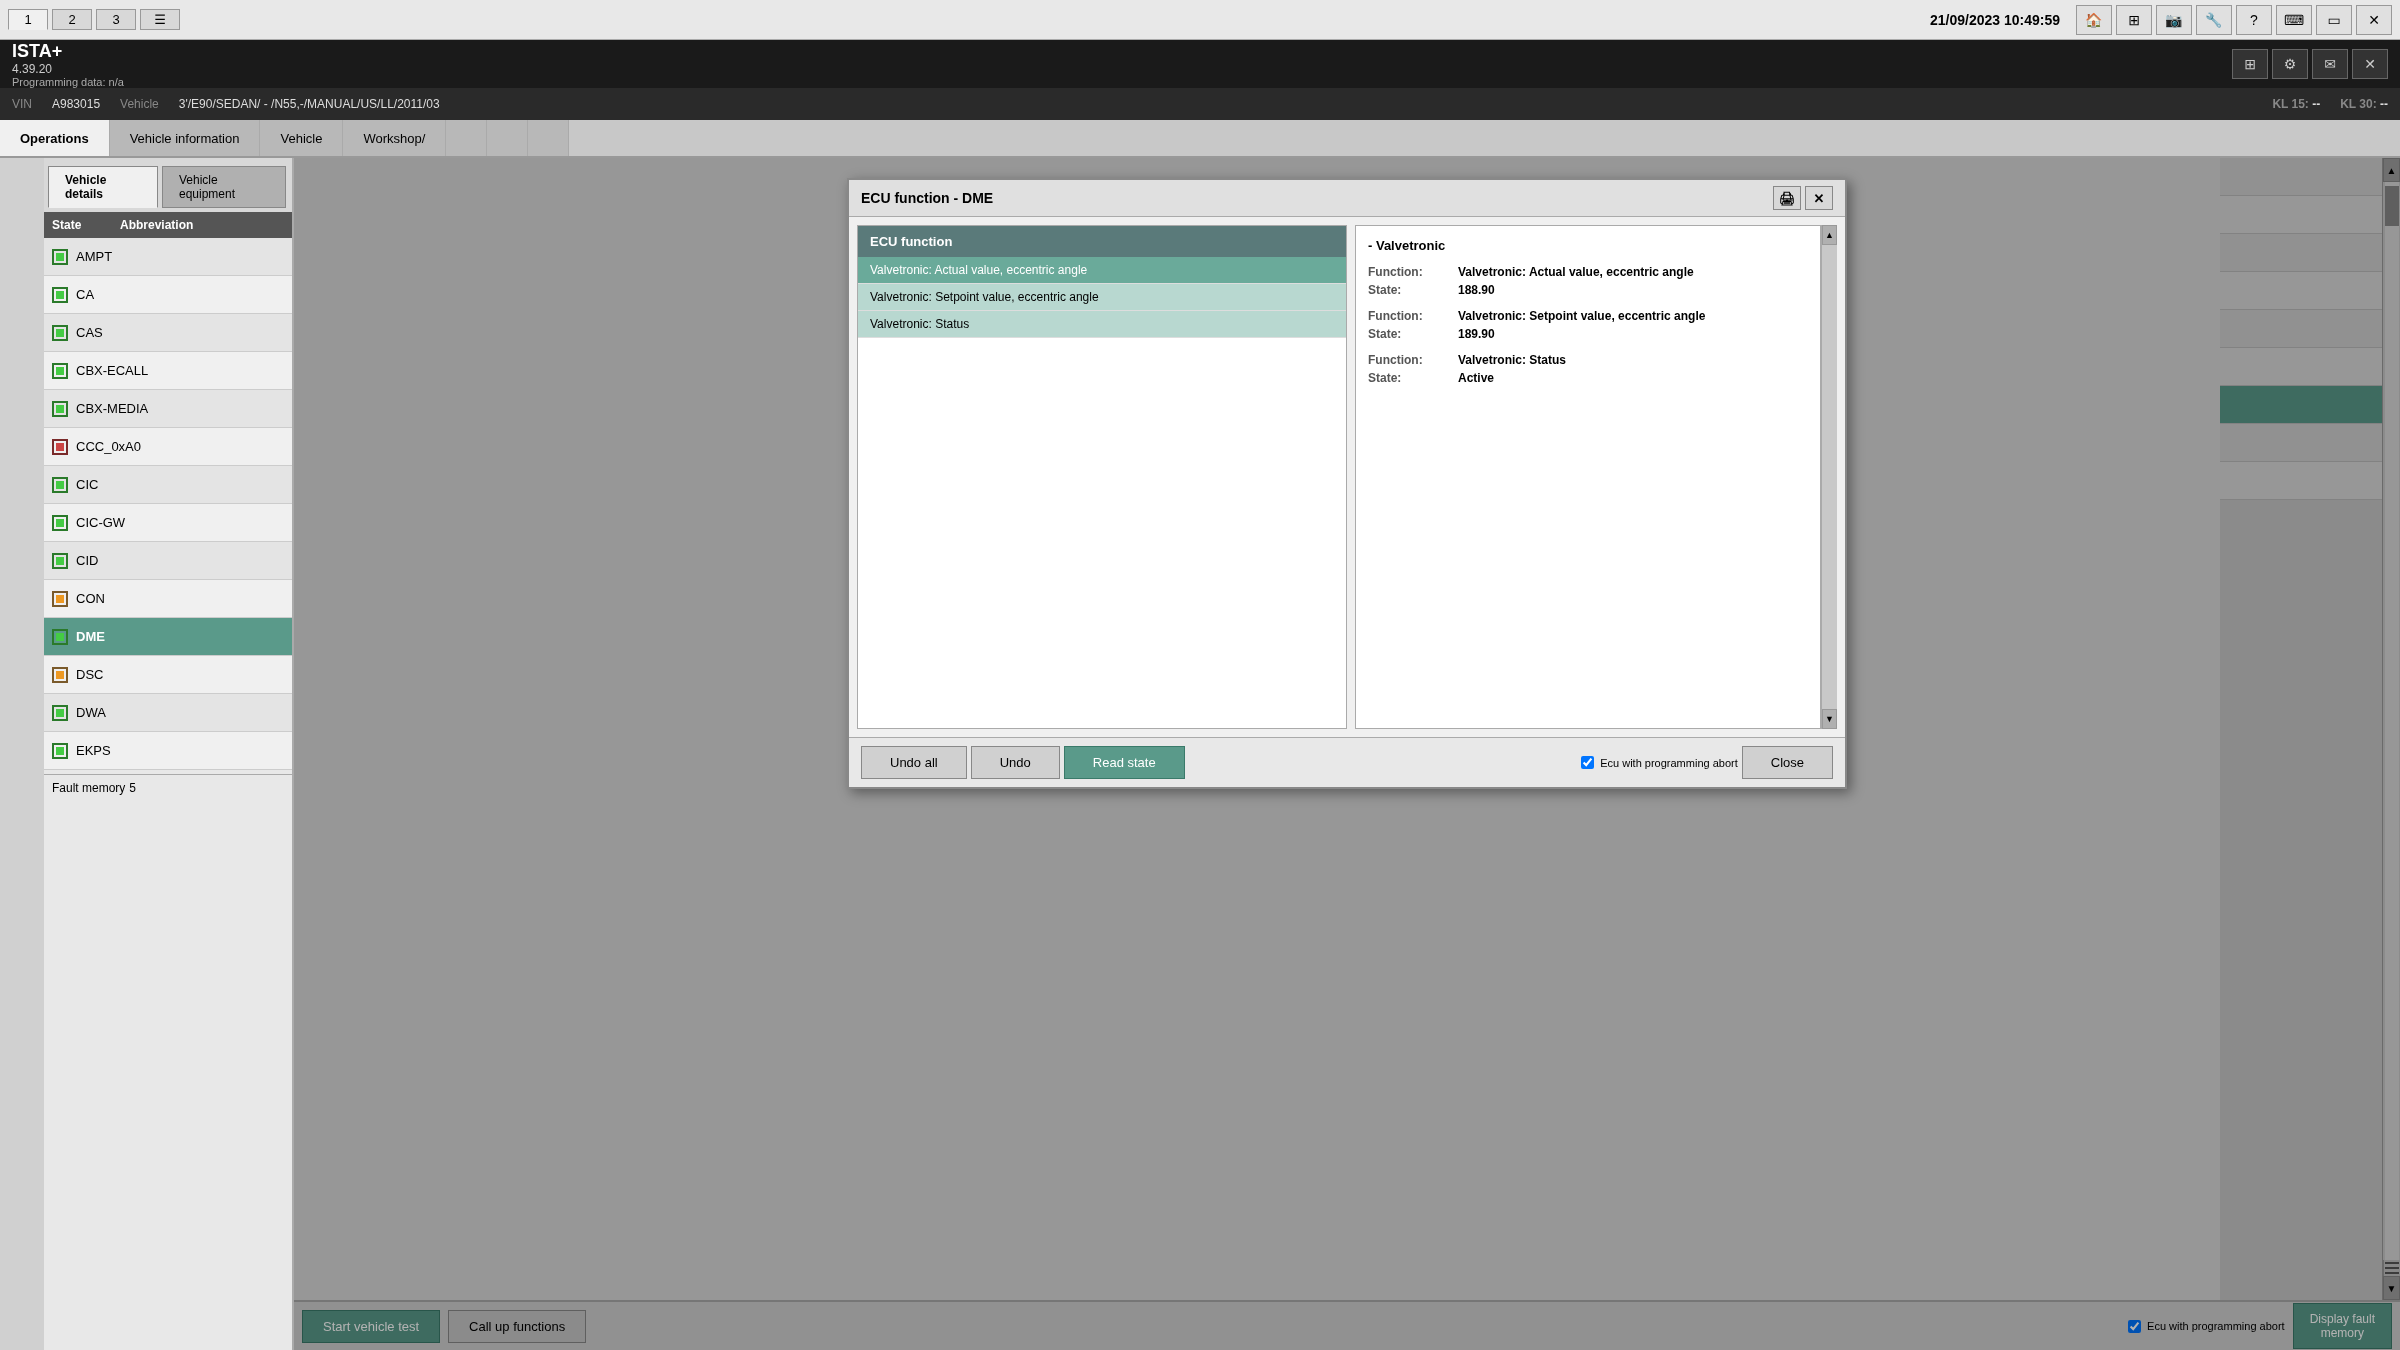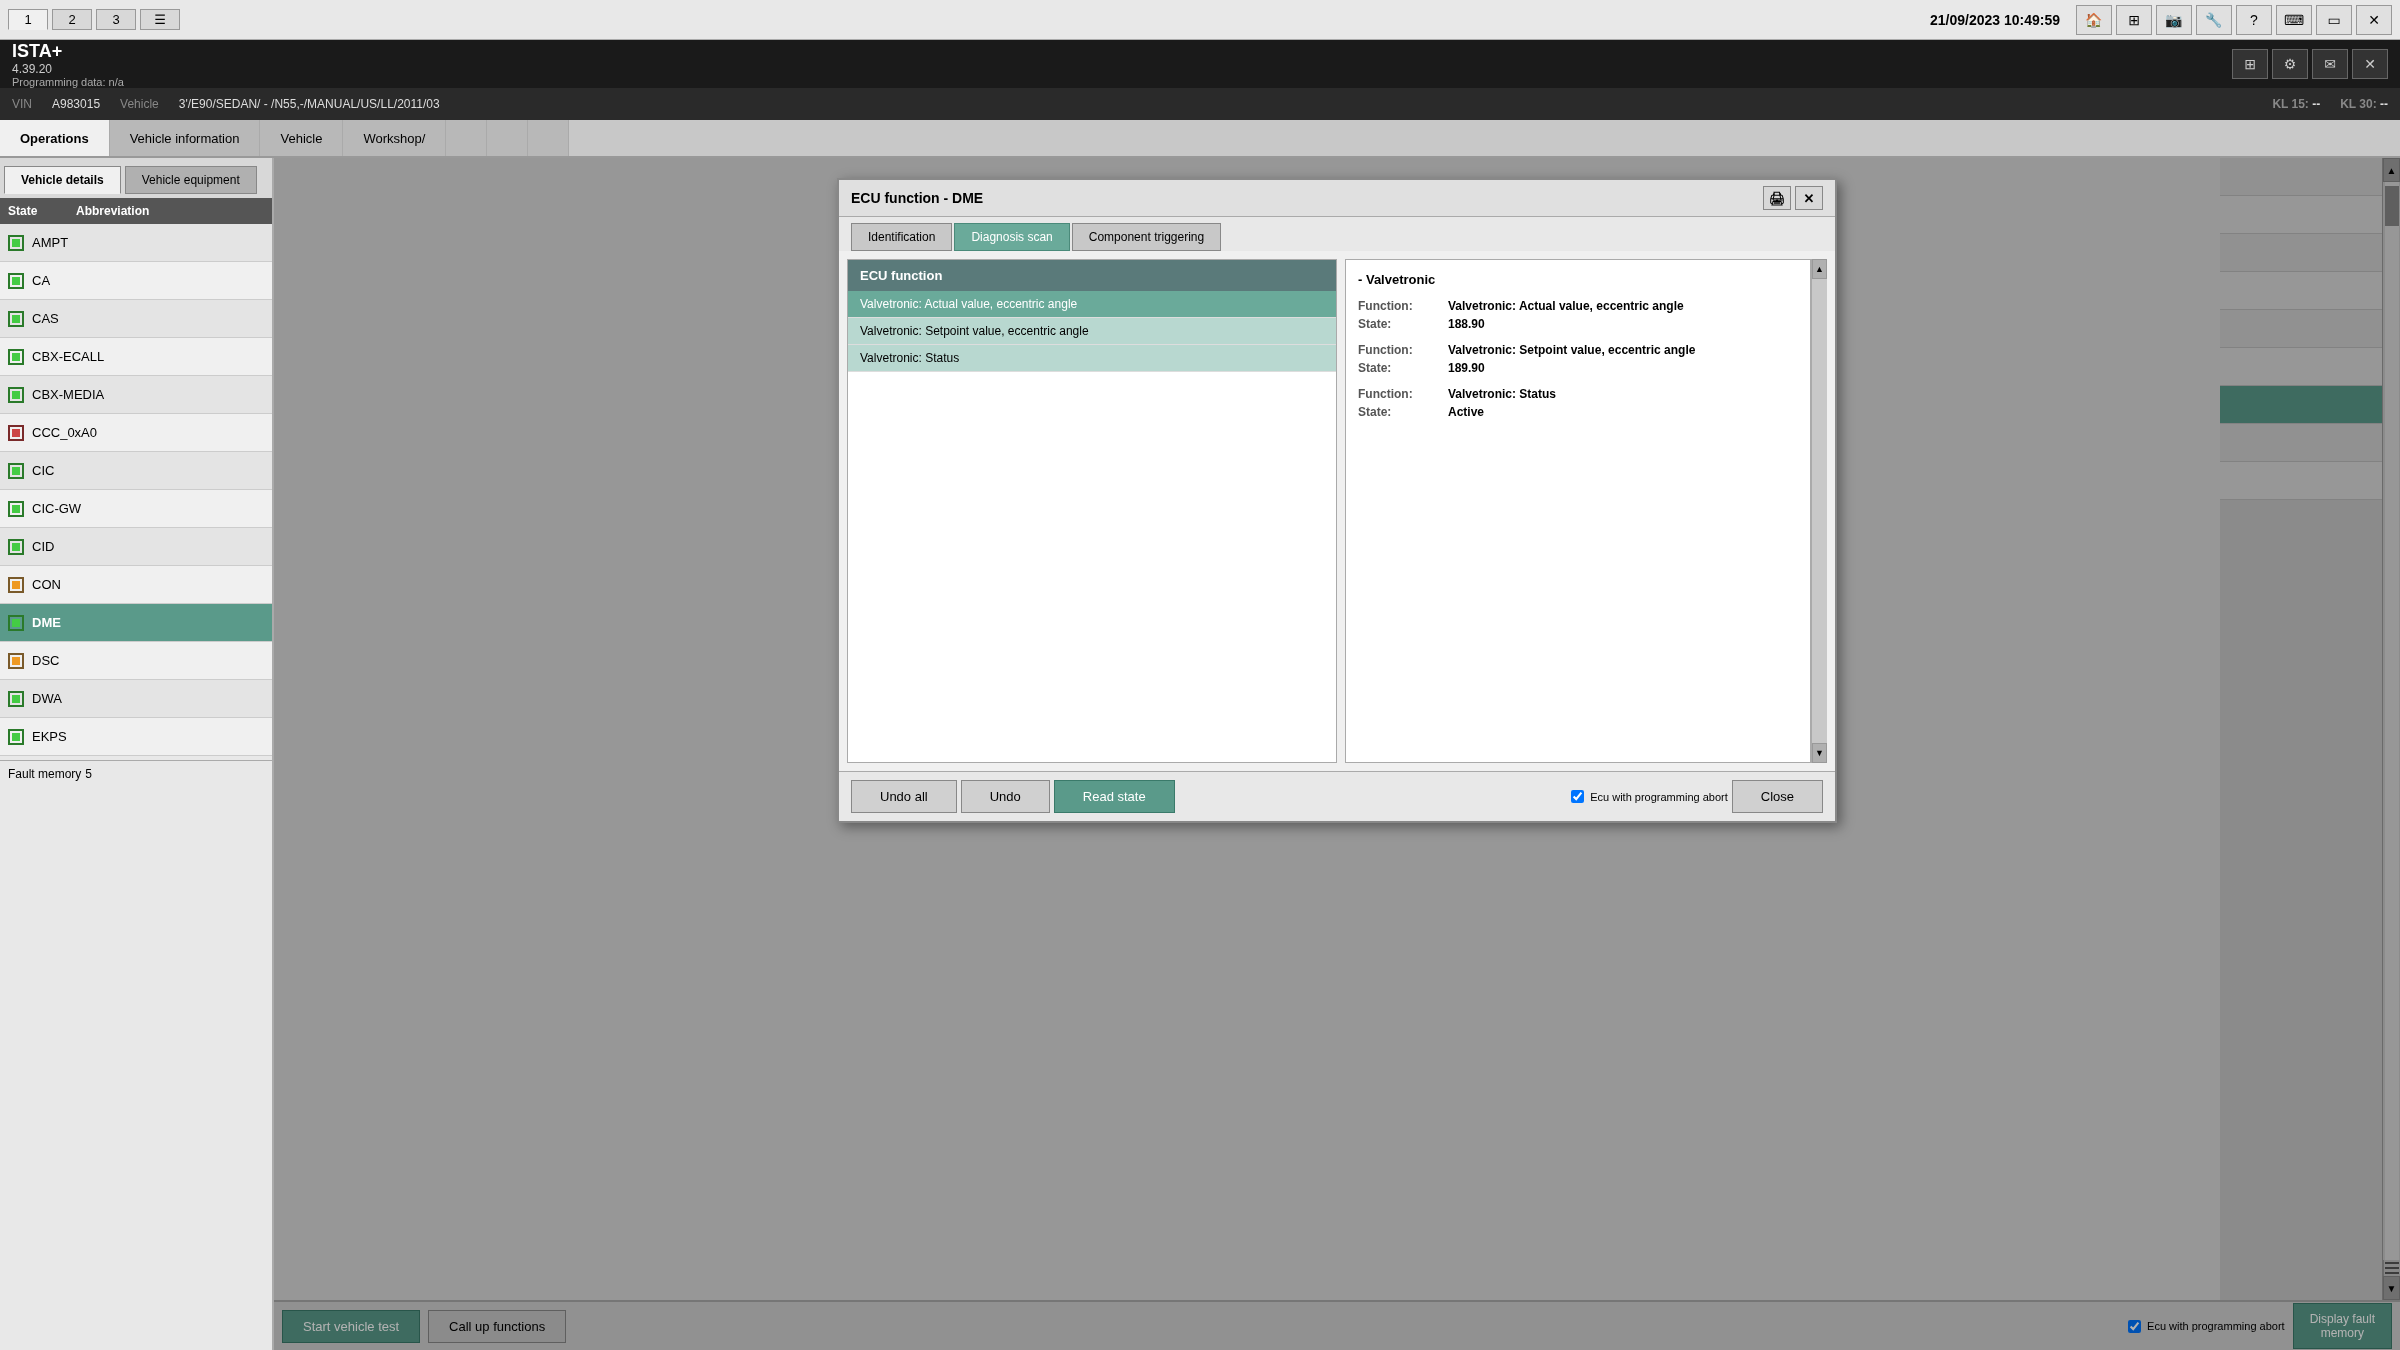--- a/index.html
+++ b/index.html
@@ -46,22 +46,23 @@
       padding: 8px 20px; font-size: 13px; cursor: pointer; border-right: 1px solid #aaa;
       background: #b8b8b8; display: flex; align-items: center;
     }
     .nav-tab.active { background: #f0f0f0; font-weight: bold; }
 
     
     .main-layout { display: flex; height: calc(1350px - 40px - 48px - 32px - 38px); }
 
     
     .sidebar {
-      width: 274px; background: #e8e8e8; border-right: 2px solid #aaa; overflow-y: auto;
+      width: 250px; background: #e8e8e8; border-right: 2px solid #aaa; overflow-y: auto;
       flex-shrink: 0;
+      margin-left: 44px;
     }
     .sidebar-header {
       display: flex; background: #555; color: white; font-weight: bold;
       padding: 6px 8px; font-size: 12px; gap: 8px;
     }
     .sidebar-header .col-state { width: 60px; }
     .sidebar-header .col-abbr { flex: 1; }
     .sidebar-item {
       display: flex; align-items: center; padding: 0 8px; border-bottom: 1px solid #ccc;
       font-size: 13px; cursor: pointer; gap: 8px; height: 38px;
@@ -339,25 +340,20 @@
       <div class="modal">
 
         <div class="modal-title-bar">
           <span>ECU function - DME</span>
           <div class="modal-title-icons">
             <div class="modal-icon-btn">🖨</div>
             <div class="modal-icon-btn">✕</div>
           </div>
         </div>
 
-        <div class="modal-tabs">
-          <div class="modal-tab">Identification</div>
-          <div class="modal-tab active">Diagnosis scan</div>
-          <div class="modal-tab">Component triggering</div>
-        </div>
 
         <div class="ecu-layout">
 
           <div class="ecu-left">
             <div class="ecu-col-header">ECU function</div>
             <div class="ecu-row selected">Valvetronic: Actual value, eccentric angle</div>
             <div class="ecu-row">Valvetronic: Setpoint value, eccentric angle</div>
             <div class="ecu-row">Valvetronic: Status</div>
           </div>
 

